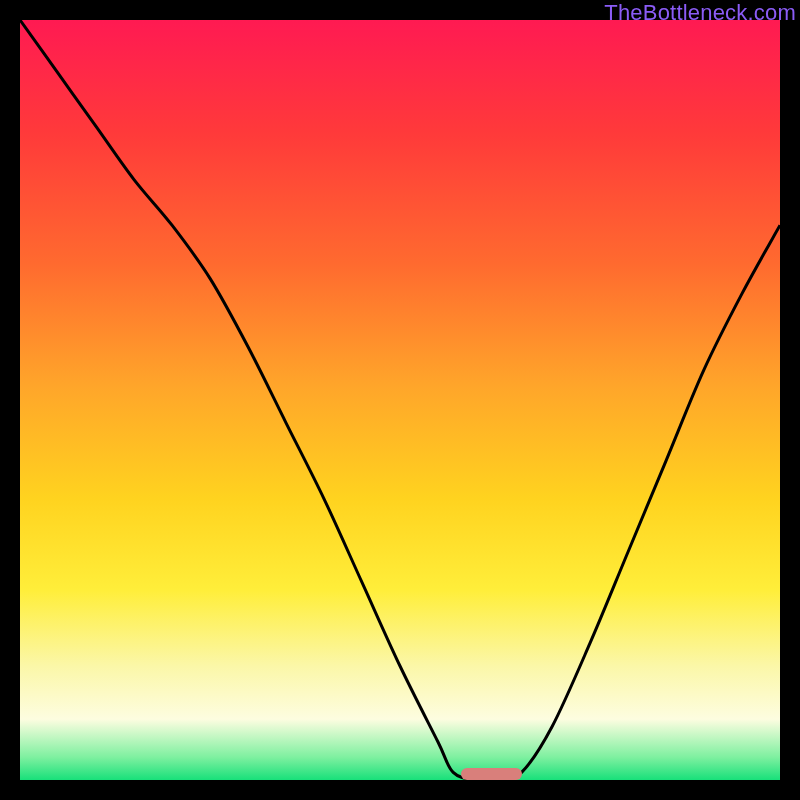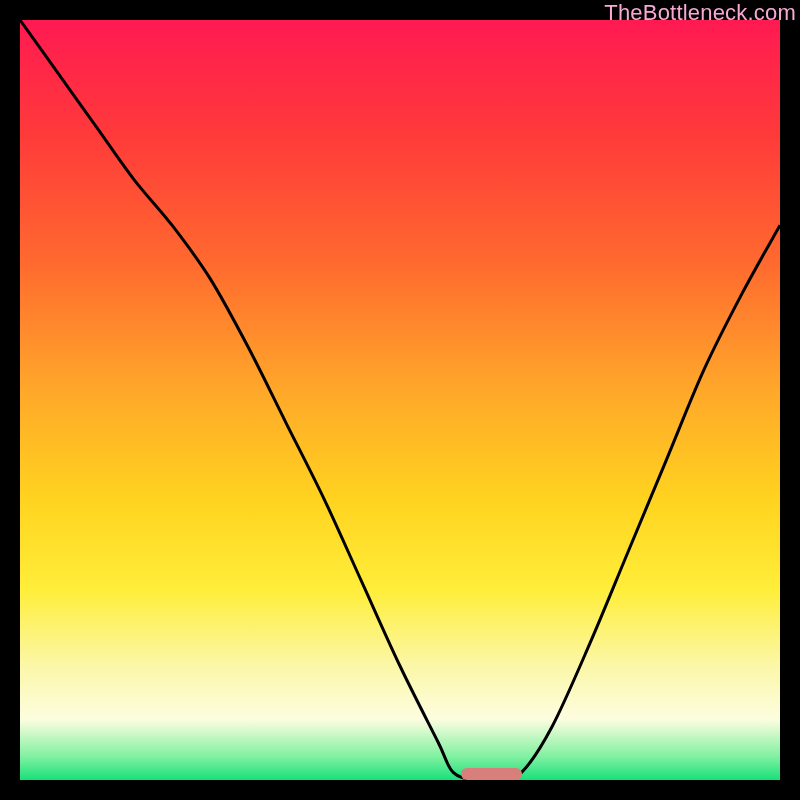--- a/index.html
+++ b/index.html
@@ -44,21 +44,21 @@
     position: absolute;
     left: 0;
     top: 0;
     width: 760px;
     height: 760px;
   }
   .watermark {
     position: absolute;
     top: 0;
     right: 4px;
-    color: #f9a8d4;
+    color: #8b5cf6;
     font-size: 22px;
     font-weight: 400;
     letter-spacing: 0.2px;
   }
   .marker {
     position: absolute;
     background: #d97f7b;
     border-radius: 6px;
     height: 12px;
   }

